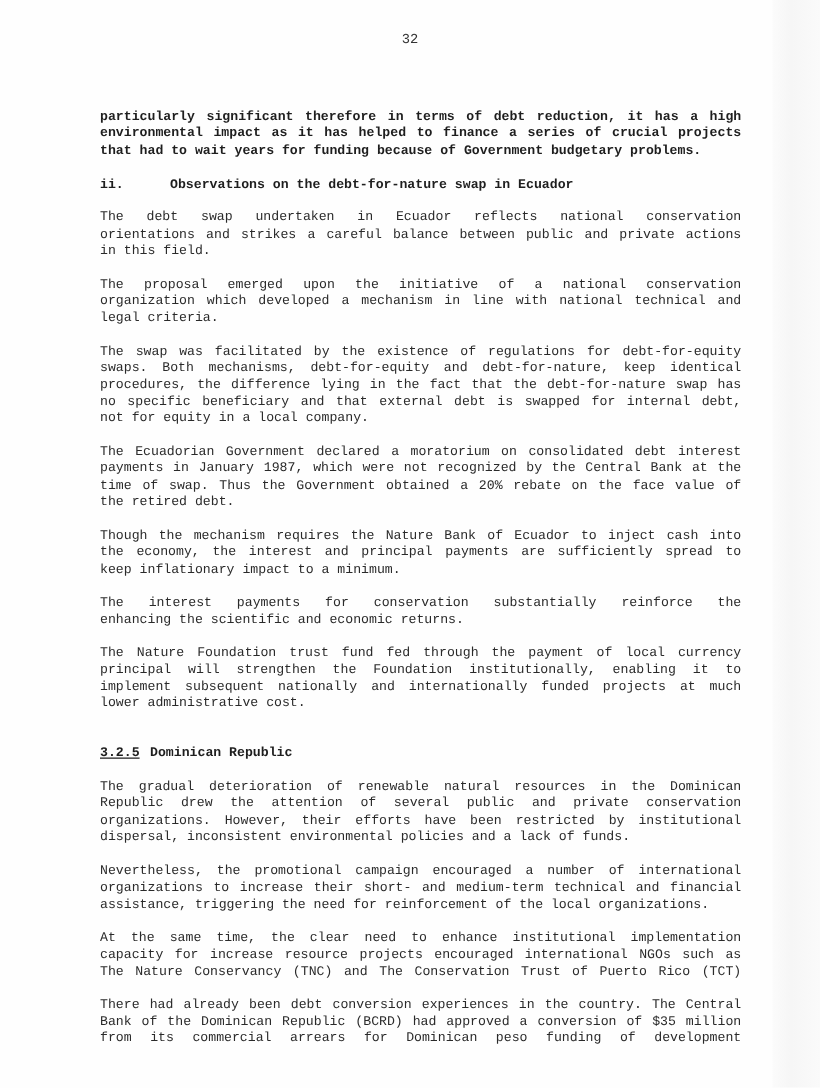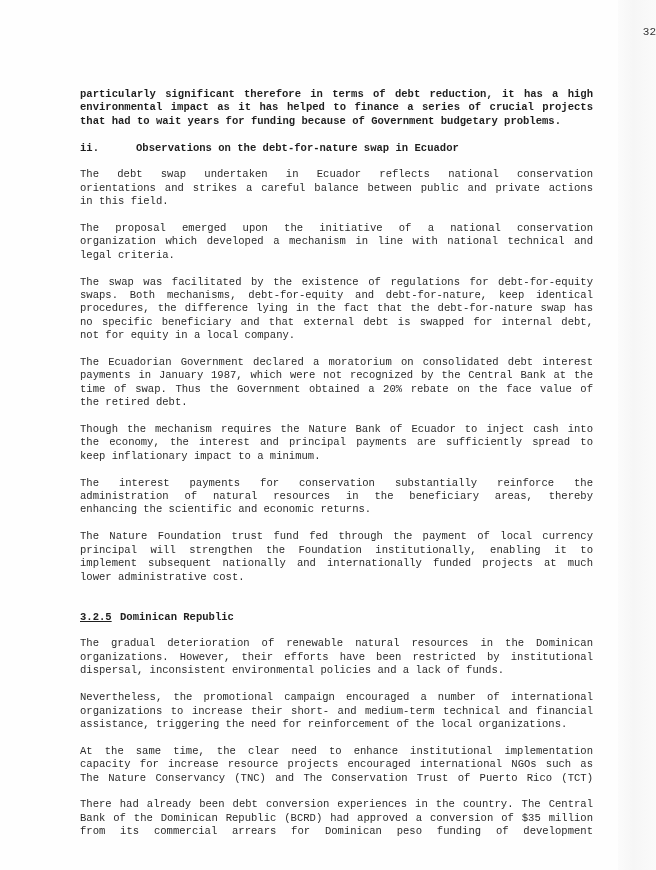--- a/index.html
+++ b/index.html
@@ -10,21 +10,21 @@
   }
   .page {
     position: absolute; left: 0; top: 0; width: 656px; height: 870px;
     background: #fefefe;
   }
   .page-edge {
     position: absolute; left: 618px; top: 0; width: 38px; height: 870px;
     background: linear-gradient(to right, #fbfbfb, #f6f6f6 40%, #fafafa);
   }
   .page-number {
-    position: absolute; top: 26px; left: 0; width: 656px; text-align: right;
+    position: absolute; top: 26px; left: 0; width: 656px; text-align: center;
     font-family: "Liberation Mono", "DejaVu Sans Mono", monospace;
     font-size: 11px; color: #333;
   }
   .content {
     position: absolute; left: 80px; top: 65px; width: 513px;
     font-family: "Liberation Mono", "DejaVu Sans Mono", monospace;
     font-size: 10.55px; line-height: 13.4px; color: #2a2a2a;
   }
   .para {
     margin: 0 0 13.4px 0;
@@ -87,37 +87,37 @@
     </div>
 
     <div class="para">
       <span class="line">Though the mechanism requires the Nature Bank of Ecuador to inject cash into</span>
       <span class="line">the economy, the interest and principal payments are sufficiently spread to</span>
       <span class="line last">keep inflationary impact to a minimum.</span>
     </div>
 
     <div class="para">
       <span class="line">The interest payments for conservation substantially reinforce the</span>
-      <span class="line">administration of natural resources in the beneficiary areas, thereby</span>
       <span class="line last">enhancing the scientific and economic returns.</span>
     </div>
 
     <div class="para">
       <span class="line">The Nature Foundation trust fund fed through the payment of local currency</span>
       <span class="line">principal will strengthen the Foundation institutionally, enabling it to</span>
       <span class="line">implement subsequent nationally and internationally funded projects at much</span>
       <span class="line last">lower administrative cost.</span>
     </div>
 
     <div class="spacer"></div>
 
     <div class="heading sub"><span class="num">3.2.5</span><span>Dominican Republic</span></div>
 
     <div class="para">
       <span class="line">The gradual deterioration of renewable natural resources in the Dominican</span>
+      <span class="line">Republic drew the attention of several public and private conservation</span>
       <span class="line">organizations. However, their efforts have been restricted by institutional</span>
       <span class="line last">dispersal, inconsistent environmental policies and a lack of funds.</span>
     </div>
 
     <div class="para">
       <span class="line">Nevertheless, the promotional campaign encouraged a number of international</span>
       <span class="line">organizations to increase their short- and medium-term technical and financial</span>
       <span class="line last">assistance, triggering the need for reinforcement of the local organizations.</span>
     </div>
 

